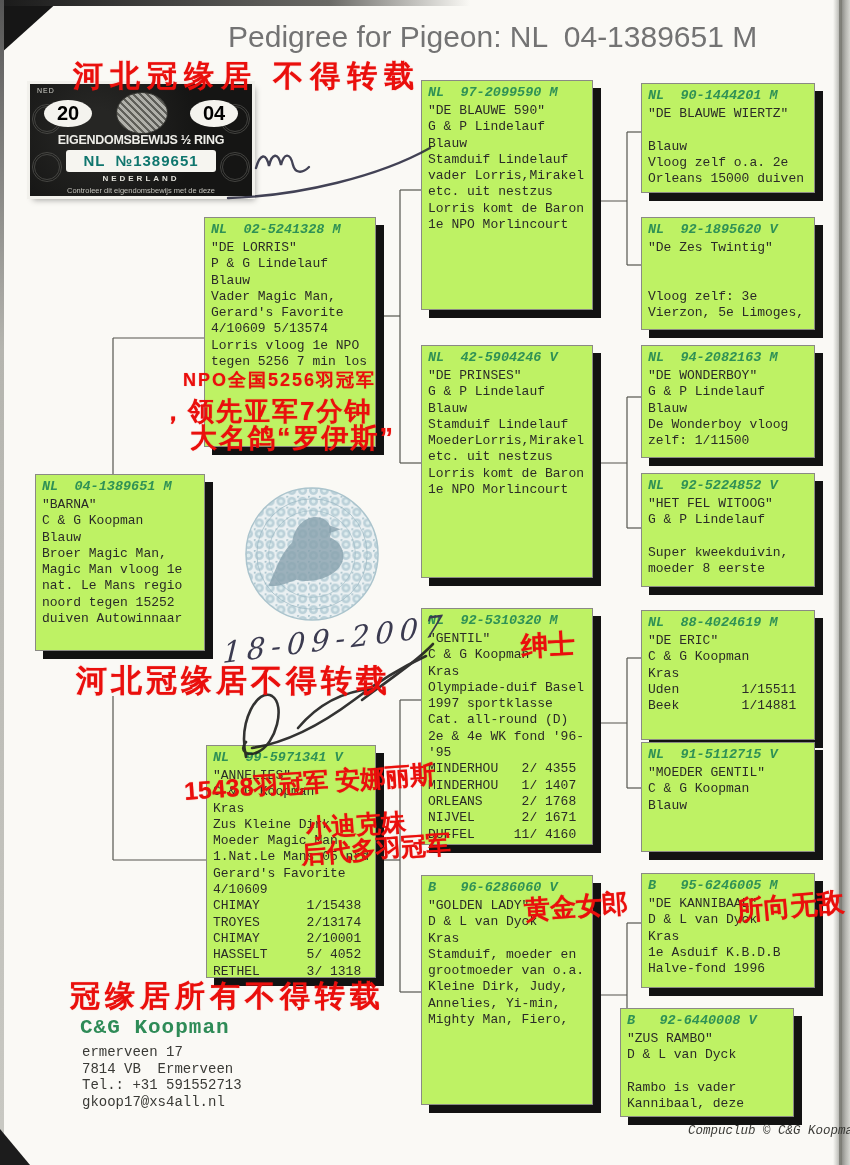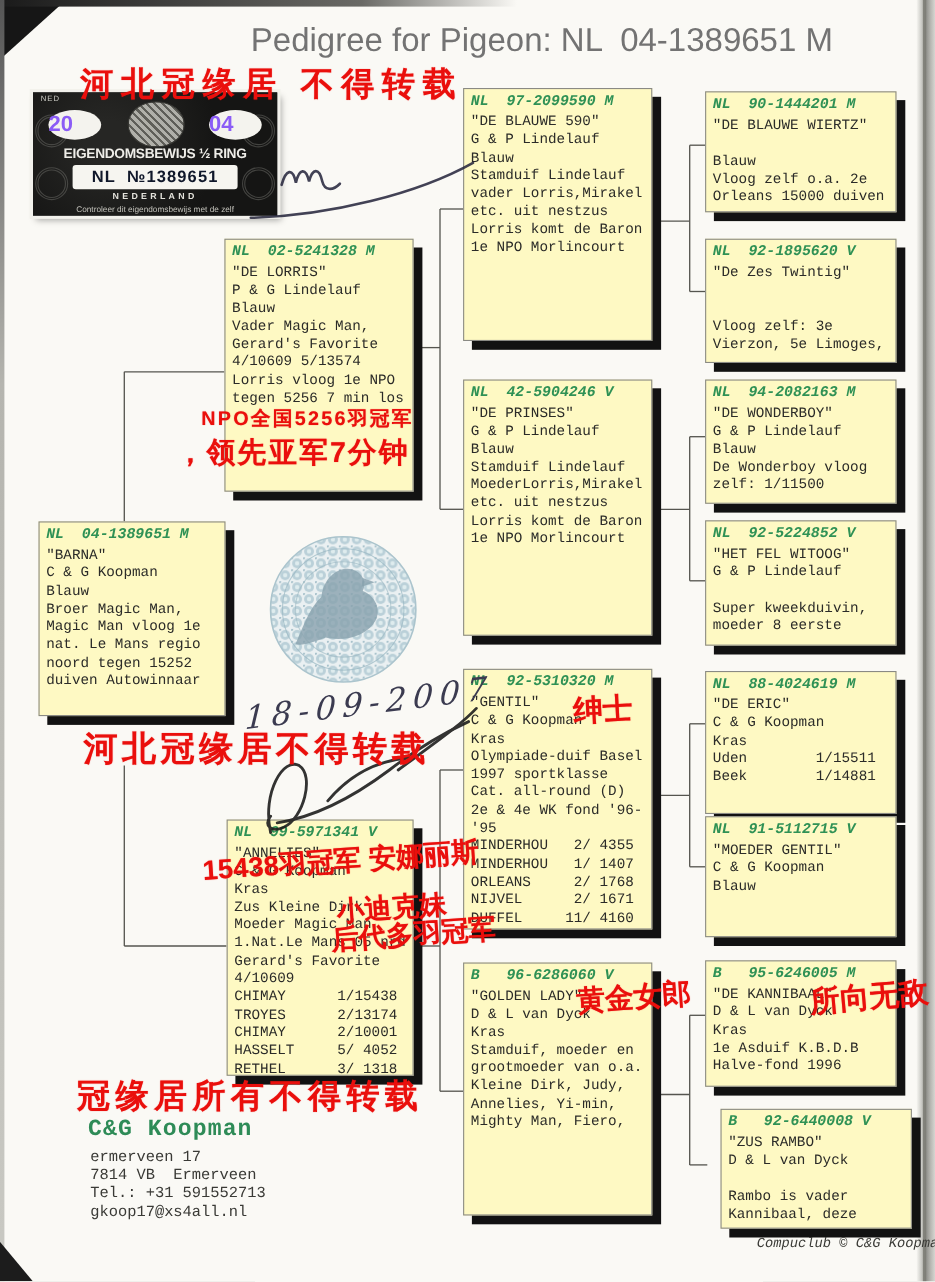--- a/index.html
+++ b/index.html
@@ -16,50 +16,50 @@
   .right-strip{right:0;top:0;width:17px;height:100%;
              background:linear-gradient(to right,rgba(250,249,245,0),#cfcfca 25%,#93938e 55%,#b5b5b0 75%,#d6d6d1);}
   .right-line{right:8px;top:0;width:3px;height:100%;background:#77776f;opacity:.8;}
   .corner-bl{left:0;bottom:0;width:30px;height:36px;background:#1c1c1c;
              clip-path:polygon(0 0,0 100%,100% 100%);}
   
   .title{position:absolute;left:228px;top:20px;z-index:3;
          font-family:"Liberation Sans","DejaVu Sans",sans-serif;
          font-size:30px;color:#737373;white-space:pre;}
   
-  .pbox{position:absolute;z-index:2;background:#fef9c3;border:1px solid #8a8a84;
+  .pbox{position:absolute;z-index:2;background:#bef264;border:1px solid #8a8a84;
         box-shadow:8px 8px 0 #121212;padding:3px 6px;box-sizing:border-box;}
   .pid{color:#2f9155;font-weight:bold;font-style:italic;font-size:13.5px;
        white-space:pre;line-height:17px;}
   .pbody{white-space:pre;font-size:13px;line-height:16.3px;color:#2b2b28;margin-top:2px;}
   
   .connectors{position:absolute;left:0;top:0;z-index:1;}
   
   .wm{position:absolute;z-index:6;color:#ea0f0c;font-weight:bold;white-space:pre;
       font-family:"Liberation Sans","DejaVu Sans",sans-serif;
       text-shadow:0 0 1px rgba(234,15,12,.55);}
   
   .stamp{position:absolute;left:30px;top:84px;width:222px;height:112px;z-index:2;
          background:radial-gradient(circle at 30% 40%,#262624 0 12%,#151514 60%),#171716;
          box-shadow:0 0 0 3px #f2f1ec,3px 4px 6px rgba(0,0,0,.35);
          font-family:"Liberation Sans","DejaVu Sans",sans-serif;}
   .stamp .ring-deco{position:absolute;width:24px;height:24px;border-radius:50%;
          border:3px double #5c5c58;opacity:.65;}
   .stamp .ned-top{position:absolute;left:7px;top:3px;font-size:7px;color:#cfcfc8;letter-spacing:1px;}
   .stamp .oval{position:absolute;top:16px;width:48px;height:27px;background:#f4f3ee;
-         border-radius:50%;line-height:27px;font-weight:bold;
-         font-size:20px;color:#8b5cf6;}
+         border-radius:50%;text-align:center;line-height:27px;font-weight:bold;
+         font-size:20px;color:#000000;}
   .stamp .globe{position:absolute;left:86px;top:8px;width:50px;height:40px;border-radius:50%;
          background:repeating-linear-gradient(45deg,#c9c9c2 0 3px,#6a6a64 3px 5px);
          opacity:.85;border:1px solid #3a3a36;}
   .stamp .ringline{position:absolute;left:0;top:49px;width:100%;text-align:center;
          font-size:12.5px;font-weight:bold;color:#eeede8;letter-spacing:-.3px;}
   .stamp .plate{position:absolute;left:36px;top:66px;width:150px;height:22px;background:#f6f5f0;
          border-radius:3px;text-align:center;line-height:22px;font-weight:bold;
-         font-size:15px;color:#0f172a;letter-spacing:1px;white-space:pre;}
+         font-size:15px;color:#0f766e;letter-spacing:1px;white-space:pre;}
   .stamp .country{position:absolute;left:0;top:90px;width:100%;text-align:center;
          font-size:8px;color:#e4e3dc;letter-spacing:3px;font-weight:bold;}
   .stamp .ctrl{position:absolute;left:0;bottom:1px;width:100%;text-align:center;
          font-size:7.5px;color:#c2c1ba;}
   
   .seal{position:absolute;left:243px;top:485px;z-index:2;opacity:.9;}
   .hand{position:absolute;left:0;top:0;z-index:5;}
   .hand-date{position:absolute;left:222px;top:622px;z-index:5;color:#3b3b50;
          font-family:"DejaVu Serif",serif;font-style:italic;font-size:29px;
          letter-spacing:6px;transform:rotate(-7deg) skewX(-10deg);white-space:pre;}
@@ -123,21 +123,21 @@
     <div class="ring-deco" style="right:2px;top:20px"></div>
     <div class="ring-deco" style="left:2px;bottom:14px"></div>
     <div class="ring-deco" style="right:2px;bottom:14px"></div>
     <div class="ned-top">NED</div>
     <div class="oval" style="left:14px">20</div>
     <div class="globe"></div>
     <div class="oval" style="right:14px">04</div>
     <div class="ringline">EIGENDOMSBEWIJS ½ RING</div>
     <div class="plate">NL  №1389651</div>
     <div class="country">NEDERLAND</div>
-    <div class="ctrl">Controleer dit eigendomsbewijs met de zelf</div>
+    <div class="ctrl">Controleer dit eigendomsbewijs met de deze</div>
   </div>
 
   <div class="pbox" style="left:35px;top:474px;width:170px;height:177px">
     <div class="pid">NL  04-1389651 M</div>
     <div class="pbody">"BARNA"
 C &amp; G Koopman
 Blauw
 Broer Magic Man,
 Magic Man vloog 1e
 nat. Le Mans regio
@@ -267,21 +267,21 @@
 Blauw</div>
   </div>
   <div class="pbox" style="left:641px;top:873px;width:174px;height:115px">
     <div class="pid">B   95-6246005 M</div>
     <div class="pbody">"DE KANNIBAAL"
 D &amp; L van Dyck
 Kras
 1e Asduif K.B.D.B
 Halve-fond 1996</div>
   </div>
-  <div class="pbox" style="left:655px;top:1008px;width:174px;height:109px">
+  <div class="pbox" style="left:620px;top:1008px;width:174px;height:109px">
     <div class="pid">B   92-6440008 V</div>
     <div class="pbody">"ZUS RAMBO"
 D &amp; L van Dyck
 
 Rambo is vader
 Kannibaal, deze</div>
   </div>
 
   <svg class="seal" width="138" height="138" viewBox="0 0 140 140">
     <defs>
@@ -309,20 +309,21 @@
       <path d="M252,748 C292,742 330,718 354,700 C376,683 400,668 426,656"></path>
       <path d="M298,728 C320,702 346,691 372,689"></path>
       <path d="M362,700 C400,672 420,658 433,644"></path>
     </g>
   </svg>
   <div class="hand-date">18-09-2007</div>
 
   <div class="wm" style="left:73px;top:56px;font-size:30px;letter-spacing:7px">河北冠缘居 不得转载</div>
   <div class="wm" style="left:183px;top:368px;font-size:18px;letter-spacing:2px">NPO全国5256羽冠军</div>
   <div class="wm" style="left:160px;top:394px;font-size:26px;letter-spacing:2px">，领先亚军7分钟</div>
+  <div class="wm" style="left:190px;top:420px;font-size:27px;letter-spacing:2px">大名鸽“罗伊斯”</div>
   <div class="wm" style="left:76px;top:660px;font-size:31px;letter-spacing:4px">河北冠缘居不得转载</div>
   <div class="wm" style="left:183px;top:775px;font-size:25px;transform:rotate(-4deg);transform-origin:left top">15438羽冠军 安娜丽斯</div>
   <div class="wm" style="left:305px;top:812px;font-size:25px;transform:rotate(-4deg);transform-origin:left top">小迪克妹</div>
   <div class="wm" style="left:300px;top:838px;font-size:25px;transform:rotate(-4deg);transform-origin:left top">后代多羽冠军</div>
   <div class="wm" style="left:521px;top:627px;font-size:27px;transform:rotate(-3deg)">绅士</div>
   <div class="wm" style="left:523px;top:893px;font-size:26px;transform:rotate(-4deg);transform-origin:left top">黄金女郎</div>
   <div class="wm" style="left:735px;top:893px;font-size:27px;transform:rotate(-5deg);transform-origin:left top">所向无敌</div>
   <div class="wm" style="left:70px;top:976px;font-size:30px;letter-spacing:5px">冠缘居所有不得转载</div>
 
   <div class="contact-name">C&amp;G Koopman</div>

